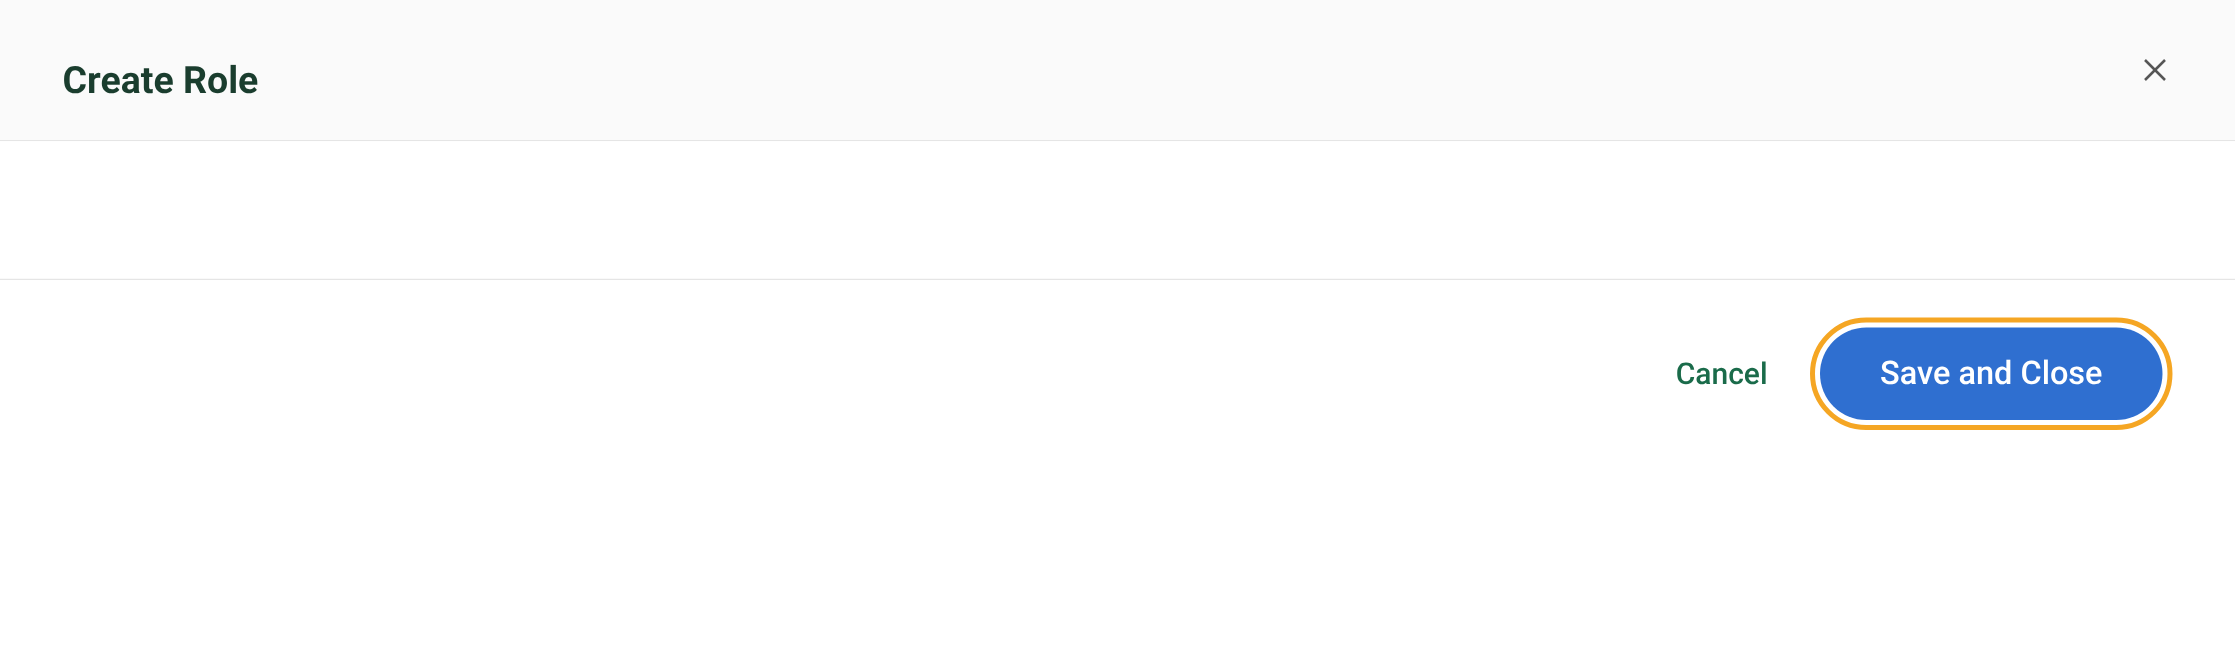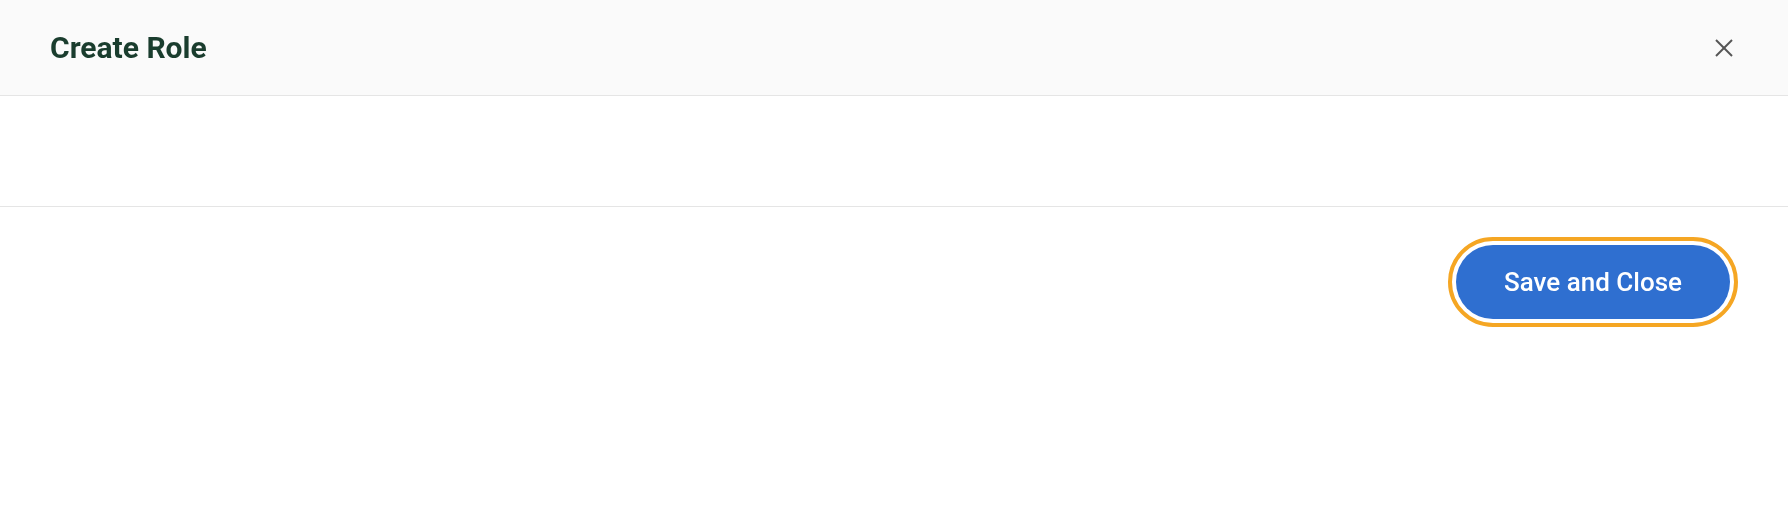--- a/index.html
+++ b/index.html
@@ -18,20 +18,21 @@
       align-items: center;
       justify-content: space-between;
       padding: 30px 50px 30px 50px;
       background: #fafafa;
       border-bottom: 1px solid #e5e5e5;
     }
     .modal-title {
       font-size: 30px;
       font-weight: 700;
       color: #1a3d2e;
+      margin-top: 17px;
     }
     .close-icon {
       width: 28px;
       height: 28px;
       cursor: pointer;
       display: flex;
       align-items: center;
       justify-content: center;
       color: #555;
     }
@@ -112,16 +113,17 @@
       <line x1="4" y1="4" x2="20" y2="20"></line>
       <line x1="20" y1="4" x2="4" y2="20"></line>
     </svg>
   </div>
 </div>
 
 <div class="modal-body">
 </div>
 
 <div class="modal-footer">
+  <button class="cancel-button">Cancel</button>
   <div class="save-button-wrapper">
     <button class="save-button">Save and Close</button>
   </div>
 </div>
 
 </body></html>

